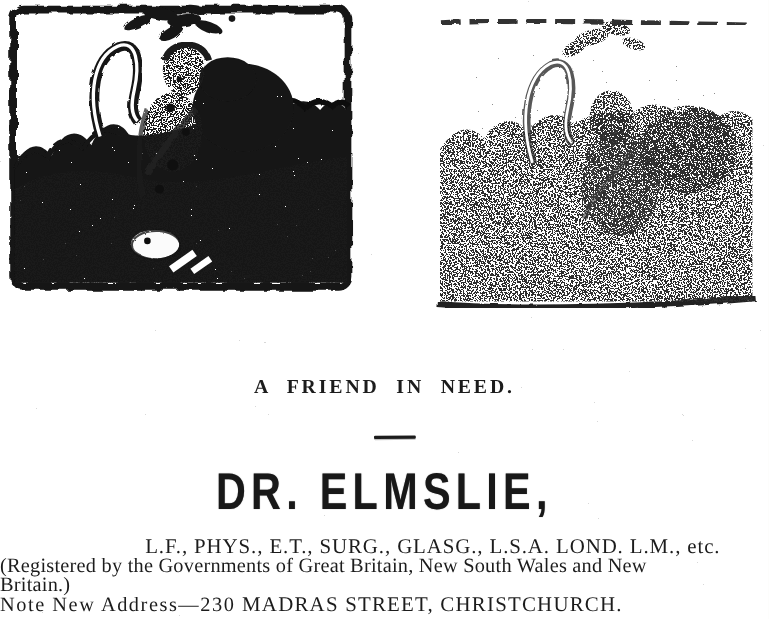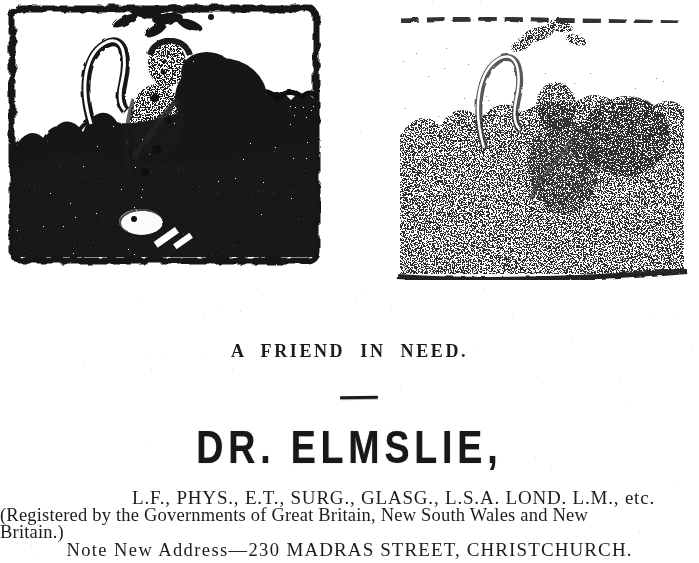--- a/index.html
+++ b/index.html
@@ -49,21 +49,21 @@
     font-size:19px;line-height:20px;letter-spacing:.8px;padding-left:44px;
   }
   .registration{
     position:absolute;top:507px;left:0;width:100%;
     text-align:left;
     font-size:18.5px;line-height:17px;letter-spacing:.2px;
     white-space:nowrap;
   }
   .address{
     position:absolute;top:539px;left:0;width:100%;
-    text-align:center;white-space:pre;
+    text-align:left;white-space:pre;
   }
   .addr-prefix{font-size:18.5px;letter-spacing:1.4px;}
   .addr-main{font-size:19px;letter-spacing:1.1px;}
 </style>
 </head>
 <body>
 
 <div class="page">
 
   <svg class="paper-noise" width="699" height="563" viewBox="0 0 699 563" aria-hidden="true">

